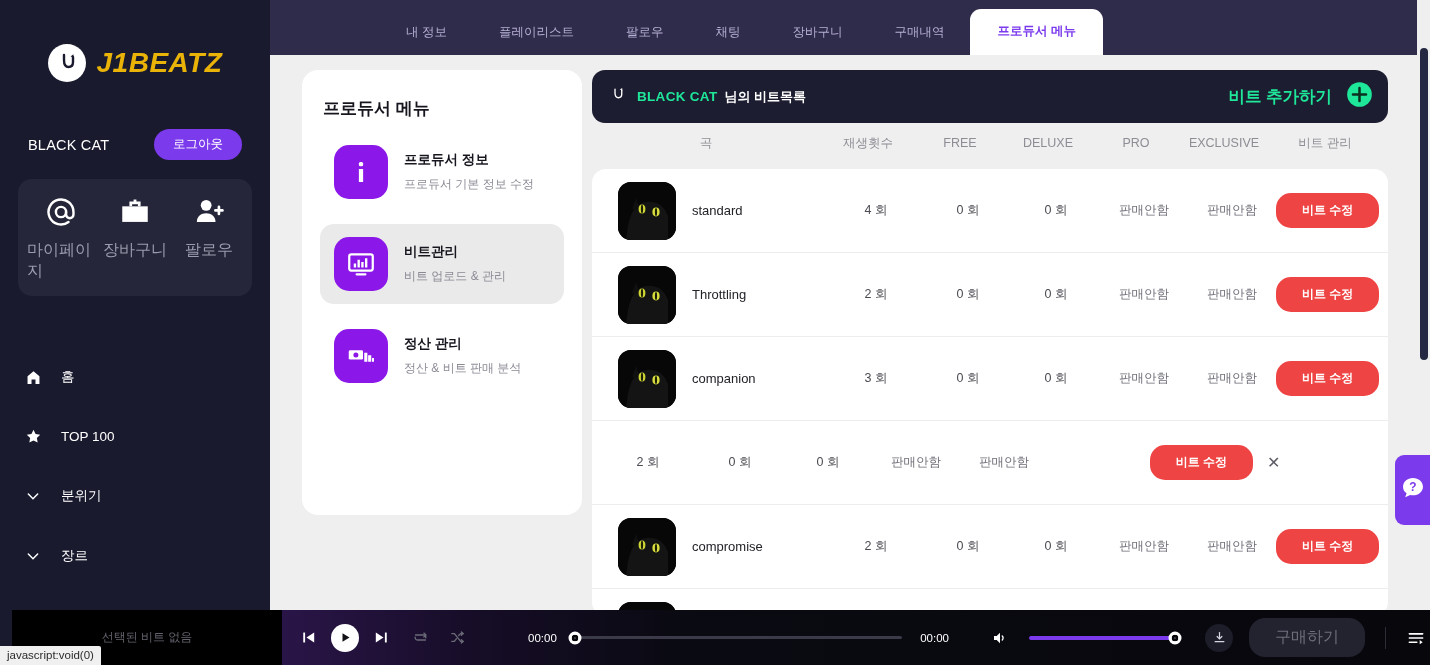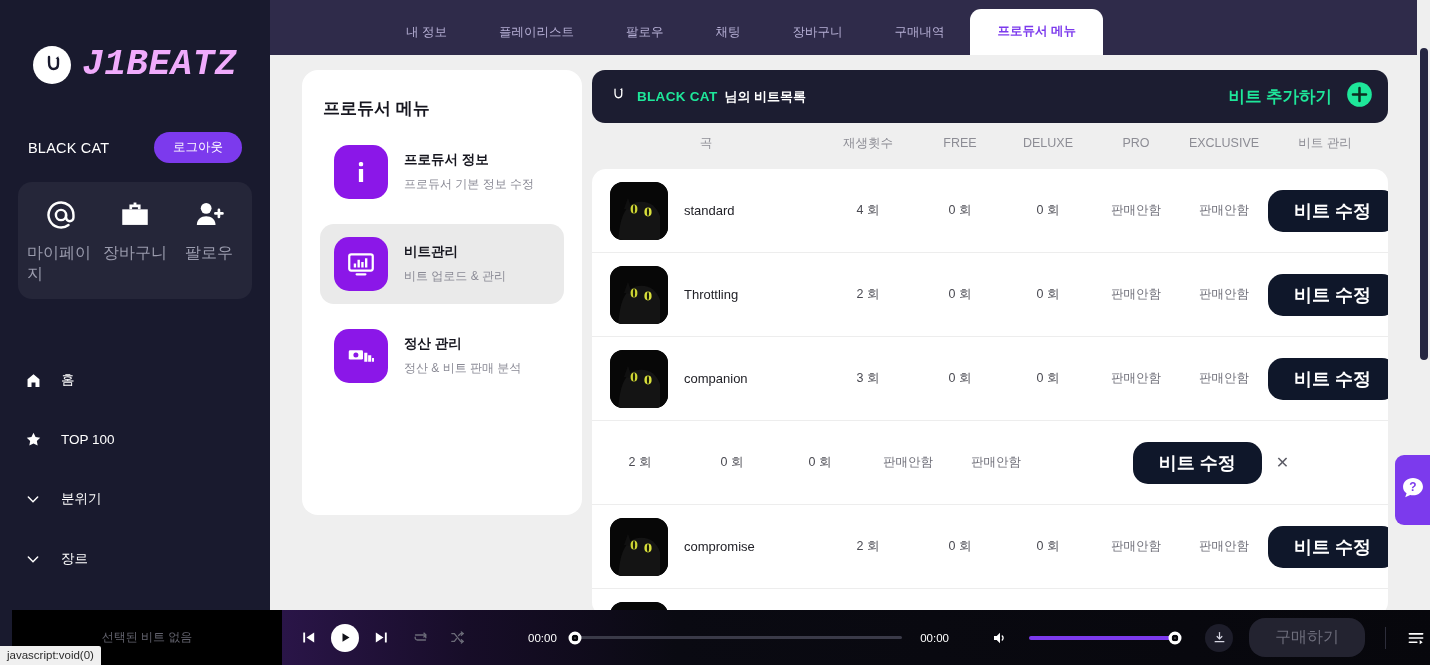--- a/index.html
+++ b/index.html
@@ -22,23 +22,23 @@
     display: flex; align-items: center; justify-content: center;
     gap: 11px; padding-top: 44px;
   }
   .logo-mark {
     width: 38px; height: 38px; border-radius: 50%;
     background: #ffffff;
     display: flex; align-items: center; justify-content: center;
     flex: 0 0 auto;
   }
   .logo-text {
-    font-size: 36px; font-weight: bold; font-style: italic;
-    color: #f0abfc; letter-spacing: 0.5px;
-    font-family: Liberation Mono, monospace;
+    font-size: 28px; font-weight: bold; font-style: italic;
+    color: #eab308; letter-spacing: 0.5px;
+    font-family: Liberation Sans, sans-serif;
   }
   .user-row {
     display: flex; align-items: center; justify-content: space-between;
     padding: 0 28px; margin-top: 47px;
   }
   .user-name { color: #ffffff; font-size: 14.5px; letter-spacing: .2px; }
   .logout-btn {
     background: #7c3aed; color: #ffffff;
     border: none; border-radius: 16px;
     padding: 7px 19px; font-size: 12.5px;
@@ -135,43 +135,43 @@
     height: 40px; padding: 0 6px 0 0;
     font-size: 12.5px; color: #8d8d95;
   }
   .table-body {
     background: #ffffff; border-radius: 14px;
     margin-top: 6px; height: 447px; overflow: hidden;
   }
   .row {
     display: flex; align-items: center;
     height: 84px; border-bottom: 1px solid #ededed;
-    padding: 0 6px 0 0;
+    padding: 0 6px 0 8px;
   }
   .c-song { width: 228px; flex: 0 0 228px; display: flex; align-items: center; gap: 16px; padding-left: 18px; }
   .c-plays { width: 96px; flex: 0 0 96px; text-align: center; }
   .c-free { width: 88px; flex: 0 0 88px; text-align: center; }
   .c-deluxe { width: 88px; flex: 0 0 88px; text-align: center; }
   .c-pro { width: 88px; flex: 0 0 88px; text-align: center; }
   .c-excl { width: 88px; flex: 0 0 88px; text-align: center; }
   .c-manage { flex: 1 1 auto; display: flex; align-items: center; justify-content: center; gap: 14px; }
   .th-song { width: 228px; flex: 0 0 228px; text-align: center; }
   .th-manage { flex: 1 1 auto; text-align: center; }
 
   .thumb {
     width: 58px; height: 58px; border-radius: 13px;
     flex: 0 0 58px; overflow: hidden; background: #050505;
   }
   .song-name { font-size: 13px; color: #222228; }
   .cell-val { font-size: 12.5px; color: #4a4a52; }
   .cell-muted { font-size: 12.5px; color: #6e6e78; }
   .edit-btn {
-    background: #0f172a; color: #ffffff;
+    background: #ef4444; color: #ffffff;
     border: none; border-radius: 15px;
-    padding: 9px 26px; font-size: 18px; font-weight: bold;
+    padding: 9px 26px; font-size: 12px; font-weight: bold;
     cursor: pointer; font-family: inherit; white-space: nowrap;
   }
   .del-x { color: #5c5c66; font-size: 16px; cursor: pointer; line-height: 1; }
 
   
   .player {
     position: absolute; left: 12px; bottom: 0;
     width: 1430px; height: 55px;
     background: #07070c;
     display: flex; align-items: center;

